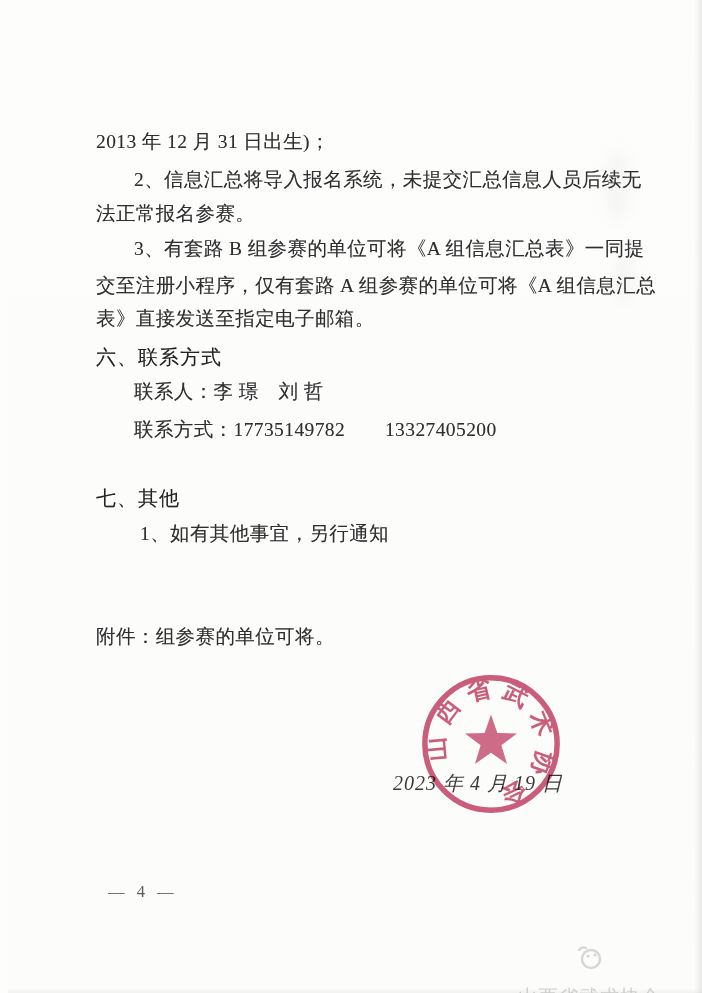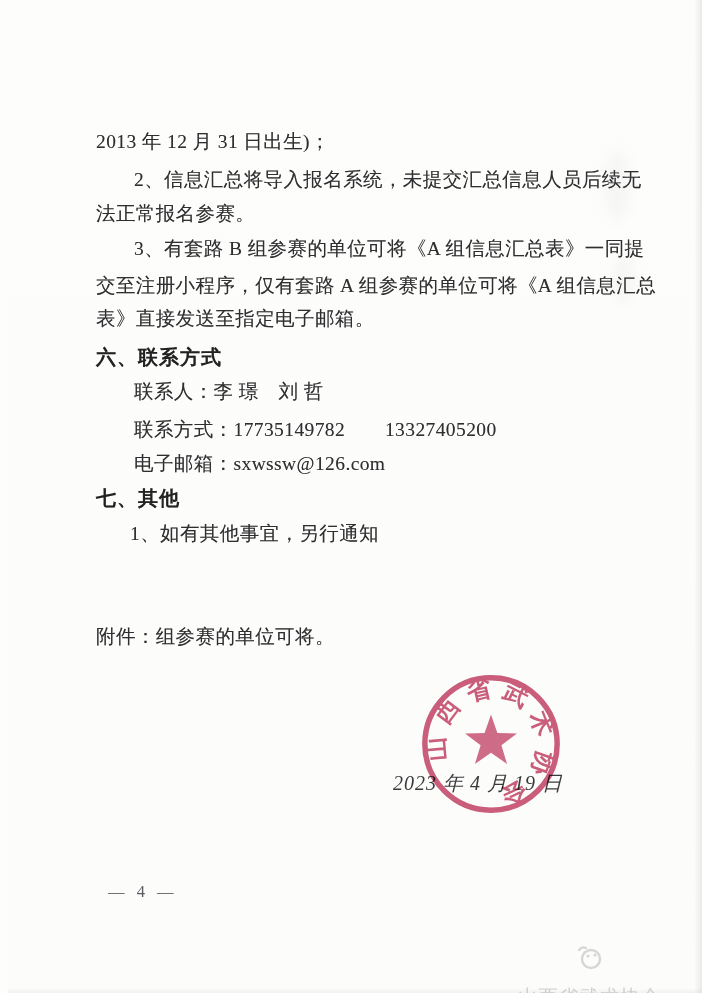--- a/index.html
+++ b/index.html
@@ -34,21 +34,21 @@
   .line{
     position:absolute;
     font-size:19.5px;
     color:#2f2f31;
     letter-spacing:.4px;
     white-space:nowrap;
     text-shadow:0 0 .4px rgba(40,40,40,.35);
   }
   .line.heading{
     font-family:"Liberation Sans","DejaVu Sans",sans-serif;
-    font-weight:bold;
+    font-weight:normal;
     font-size:20px;
     color:#222;
     letter-spacing:1px;
   }
   .date-line{
     position:absolute;
     left:385px;top:770px;
     font-size:20px;
     color:#3a3a3c;
     letter-spacing:1px;
@@ -100,23 +100,22 @@
 
   <div class="line" style="left:88px;top:128px">2013 年 12 月 31 日出生)；</div>
   <div class="line" style="left:126px;top:166px">2、信息汇总将导入报名系统，未提交汇总信息人员后续无</div>
   <div class="line" style="left:88px;top:200px">法正常报名参赛。</div>
   <div class="line" style="left:126px;top:235px">3、有套路 B 组参赛的单位可将《A 组信息汇总表》一同提</div>
   <div class="line" style="left:88px;top:272px">交至注册小程序，仅有套路 A 组参赛的单位可将《A 组信息汇总</div>
   <div class="line" style="left:88px;top:305px">表》直接发送至指定电子邮箱。</div>
   <div class="line heading" style="left:88px;top:344px">六、联系方式</div>
   <div class="line" style="left:126px;top:378px">联系人：李 璟　刘 哲</div>
   <div class="line" style="left:126px;top:416px">联系方式：17735149782　　13327405200</div>
-  <div class="line" style="left:126px;top:450px">电子邮箱：sxwssw@126.com</div>
   <div class="line heading" style="left:88px;top:485px">七、其他</div>
-  <div class="line" style="left:122px;top:520px">1、如有其他事宜，另行通知</div>
+  <div class="line" style="left:132px;top:520px">1、如有其他事宜，另行通知</div>
   <div class="line" style="left:88px;top:623px">附件：组参赛的单位可将。</div>
 
   <div class="date-line">2023 年 4 月 19 日</div>
 
   <svg class="seal" viewBox="0 0 160 160" aria-hidden="true">
     <circle cx="80" cy="80" r="63" fill="none" stroke-width="5.2" stroke="#c5476a"></circle>
     <polygon points="80,52 86.1,69.6 104.7,70 89.9,81.2 95.3,99 80,88.4 64.7,99 70.1,81.2 55.3,70 73.9,69.6" fill-opacity="0.9" fill="#c5476a"></polygon>
     <text x="80" y="30" transform="rotate(-95 80 80)" fill="#c5476a">山</text>
     <text x="80" y="30" transform="rotate(-53 80 80)" fill="#c5476a">西</text>
     <text x="80" y="30" transform="rotate(-13 80 80)" fill="#c5476a">省</text>

